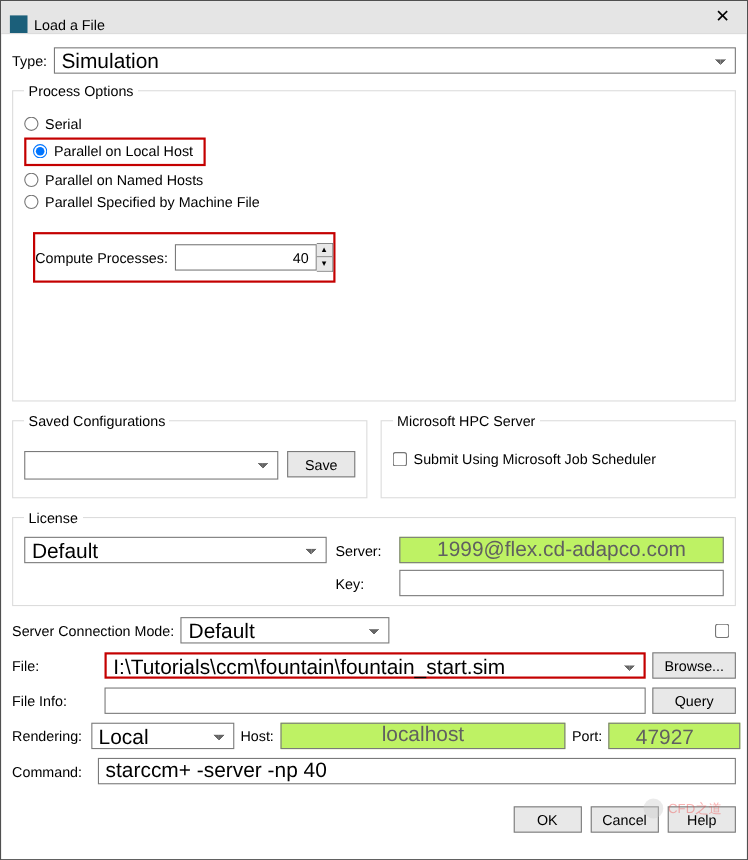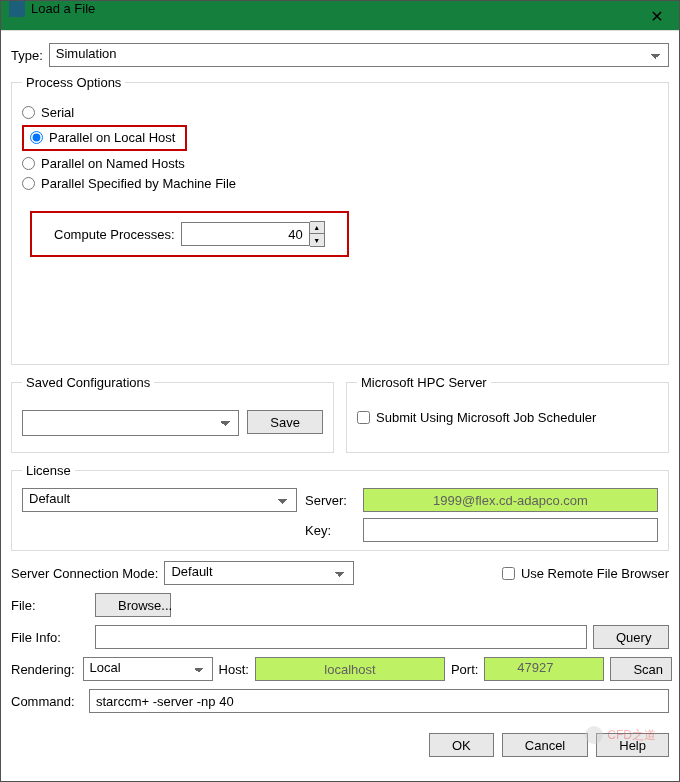--- a/index.html
+++ b/index.html
@@ -1,40 +1,40 @@
 <!DOCTYPE html>
 <html><head>
 <meta charset="utf-8">
 <style>
 * { box-sizing: border-box; margin: 0; padding: 0; }
 body { font-family: "Segoe UI", Tahoma, sans-serif; font-size: 13px; background: #fff; color: #000; width: 680px; height: 782px; border: 1px solid #505050; overflow: hidden; }
-.titlebar { height: 30px; display: flex; align-items: flex-start; padding: 0 0 16px 8px; background: #15803d; border-bottom: 1px solid #dcdcdc; }
+.titlebar { height: 30px; display: flex; align-items: flex-end; padding: 0 0 0 8px; background: #e5e5e5; border-bottom: 1px solid #dcdcdc; }
 .titlebar-icon { width: 16px; height: 16px; background: #1b5f7a; margin-right: 6px; display: inline-block; }
 .titlebar-text { flex: 1; font-size: 13px; }
 .titlebar-close { width: 44px; height: 30px; display: flex; align-items: center; justify-content: center; font-size: 16px; cursor: pointer; }
 .content { padding: 12px 10px 8px 10px; }
 .row { display: flex; align-items: center; margin-bottom: 8px; }
 .label { margin-right: 6px; white-space: nowrap; }
-.select, .textfield { height: 24px; border: 1px solid #7a7a7a; padding: 2px 6px; font-family: inherit; font-size: 13px; background: #fff; flex: 1; }
+.select, .textfield { height: 24px; border: 1px solid #7a7a7a; padding: 2px 6px; font-family: inherit; font-size: 19px; background: #fff; flex: 1; }
 .select { background-image: linear-gradient(45deg, transparent 50%, #666 50%), linear-gradient(135deg, #666 50%, transparent 50%); background-position: calc(100% - 13px) 10px, calc(100% - 8px) 10px; background-size: 5px 5px, 5px 5px; background-repeat: no-repeat; padding-right: 24px; }
 .readonly { background: #bef264; color: #606060; text-align: center; }
 fieldset { border: 1px solid #dcdcdc; padding: 10px 10px 8px 10px; margin-bottom: 10px; }
 legend { padding: 0 4px; font-size: 13px; }
 .radio-row { display: flex; align-items: center; margin: 5px 0; }
 .radio-row input[type=radio] { margin-right: 6px; }
 .redbox { border: 2px solid #c40000; display: inline-block; padding: 3px 10px 4px 6px; }
-.redbox.inputs { margin: 15px 0 0 8px; padding: 8px 22px; }
+.redbox.inputs { margin: 15px 0 0 8px; padding: 8px 0; }
 .spinner-wrap { display: flex; align-items: center; }
 .spinner-input { width: 129px; height: 24px; border: 1px solid #7a7a7a; text-align: right; padding: 2px 6px; font-family: inherit; font-size: 13px; }
 .spin-btns { display: flex; flex-direction: column; border: 1px solid #7a7a7a; border-left: none; }
 .spin-btns div { width: 14px; height: 12px; font-size: 7px; display: flex; align-items: center; justify-content: center; background: #e8e8e8; cursor: pointer; }
 .spin-btns div:first-child { border-bottom: 1px solid #7a7a7a; }
 .cols-2 { display: flex; gap: 12px; }
 .cols-2 > fieldset { flex: 1; min-height: 78px; }
-.btn { height: 24px; min-width: 62px; padding: 0 22px; border: 1px solid #7a7a7a; background: #e8e8e8; font-family: inherit; font-size: 13px; cursor: pointer; }
+.btn { height: 24px; min-width: 62px; padding: 0 10px; border: 1px solid #7a7a7a; background: #e8e8e8; font-family: inherit; font-size: 13px; cursor: pointer; }
 .checkbox-row { display: flex; align-items: center; }
 .checkbox-row input { margin-right: 6px; }
 .lic-grid { display: grid; grid-template-columns: 275px 50px 1fr; gap: 6px 8px; align-items: center; }
 .right-label { }
 .file-row { display: grid; grid-template-columns: 78px 1fr 76px; gap: 6px; align-items: center; margin-bottom: 8px; }
 .file-row .textfield { width: 100%; }
 .file-row .btn { width: 76px; min-width: 76px; }
 .label-right { padding-right: 2px; }
 .red-outline { border: 2px solid #c40000 !important; }
 .render-row { display: flex; align-items: center; gap: 6px; margin-bottom: 8px; }
@@ -119,26 +119,26 @@
       <input class="textfield" value="" style="">
     </div>
   </fieldset>
 
   <div class="row" style="margin-top:4px">
     <span class="label">Server Connection Mode:</span>
     <div class="select" style="flex:0 0 190px"><span>Default</span></div>
     <div style="flex:1"></div>
     <div class="checkbox-row">
       <input type="checkbox" style="">
-      <span>Use Remote File Browser</span>
     </div>
   </div>
 
   <div class="file-row">
     <span class="label-right">File:</span>
+    <div class="select red-outline"><span>I:\Tutorials\ccm\fountain\fountain_start.sim</span></div>
     <button class="btn">Browse...</button>
   </div>
 
   <div class="file-row">
     <span class="label-right">File Info:</span>
     <input class="textfield" value="" style="">
     <button class="btn">Query</button>
   </div>
 
   <div class="render-row">

